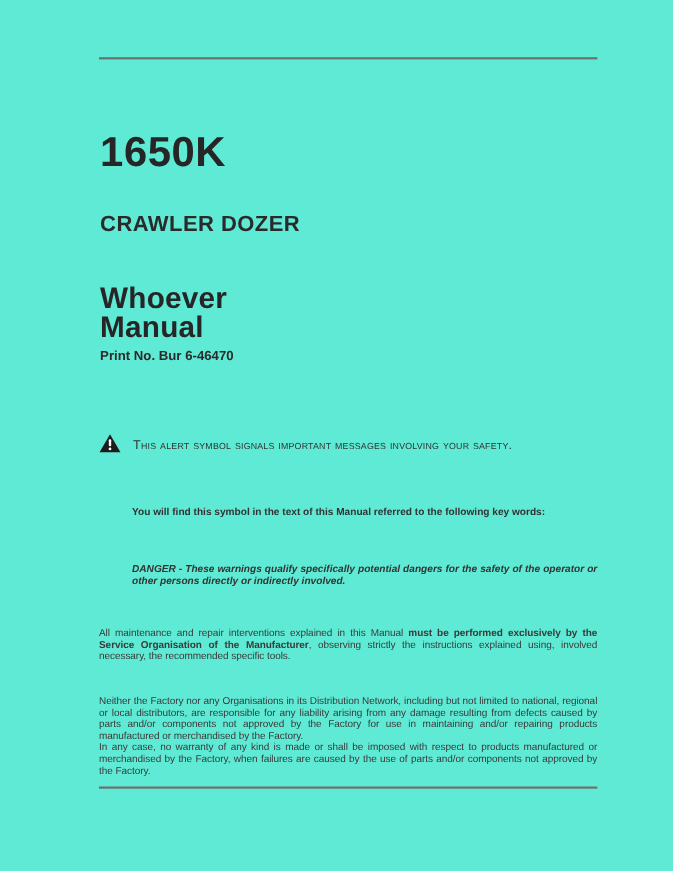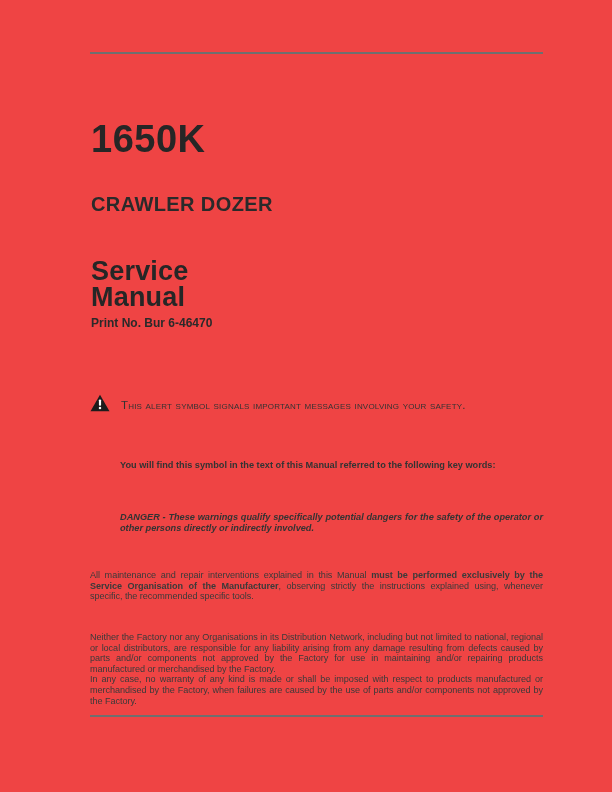--- a/index.html
+++ b/index.html
@@ -5,21 +5,21 @@
   html, body {
     margin: 0;
     padding: 0;
     background: #e8e8e8;
   }
   .page {
     position: relative;
     width: 612px;
     height: 792px;
     margin: 0 auto;
-    background: #ef4444;
+    background: #5eead4;
     font-family: "Liberation Sans", "DejaVu Sans", sans-serif;
     color: #2e2e2e;
     overflow: hidden;
   }
   .rule {
     position: absolute;
     left: 90px;
     width: 453px;
     height: 2px;
     background: #6f6f6f;
@@ -132,21 +132,21 @@
 
 <div class="page">
 
   <div class="rule rule-top"></div>
 
   <div class="model-title">1650K</div>
 
   <div class="machine-type">CRAWLER DOZER</div>
 
   <div class="doc-title">
-    <div>Service</div>
+    <div>Whoever</div>
     <div>Manual</div>
   </div>
 
   <div class="print-no">Print No. Bur 6-46470</div>
 
   <div class="alert-row">
     <svg class="alert-icon" viewBox="0 0 24 21" xmlns="http://www.w3.org/2000/svg">
       <path d="M12 0.5 L23.4 20.3 L0.6 20.3 Z" fill="#1c1c1c"></path>
       <rect x="10.7" y="6.2" width="2.6" height="7.6" rx="1.1" fill="#ffffff"></rect>
       <circle cx="12" cy="16.6" r="1.5" fill="#ffffff"></circle>
@@ -155,21 +155,21 @@
   </div>
 
 
   <div class="indent-block bold-para block-keywords">You will find this symbol in the text of this Manual referred to the following key words:</div>
 
 
   <div class="indent-block bold-italic-para block-danger">DANGER - These warnings qualify specifically potential dangers for the safety of the operator or other persons directly or indirectly involved.</div>
 
 
   <div class="full-block block-para1">
-    <span class="line"><span>All maintenance and repair interventions explained in this Manual </span><span class="inline-bold">must be performed exclusively by the Service Organisation of the Manufacturer</span><span>, observing strictly the instructions explained using, whenever specific, the recommended specific tools.</span></span>
+    <span class="line"><span>All maintenance and repair interventions explained in this Manual </span><span class="inline-bold">must be performed exclusively by the Service Organisation of the Manufacturer</span><span>, observing strictly the instructions explained using, involved necessary, the recommended specific tools.</span></span>
   </div>
 
   <div class="full-block block-para2">
     <span class="line">Neither the Factory nor any Organisations in its Distribution Network, including but not limited to national, regional or local distributors, are responsible for any liability arising from any damage resulting from defects caused by parts and/or components not approved by the Factory for use in maintaining and/or repairing products manufactured or merchandised by the Factory.</span>
     <span class="line">In any case, no warranty of any kind is made or shall be imposed with respect to products manufactured or merchandised by the Factory, when failures are caused by the use of parts and/or components not approved by the Factory.</span>
   </div>
 
   <div class="rule rule-bottom"></div>
 
 </div>

